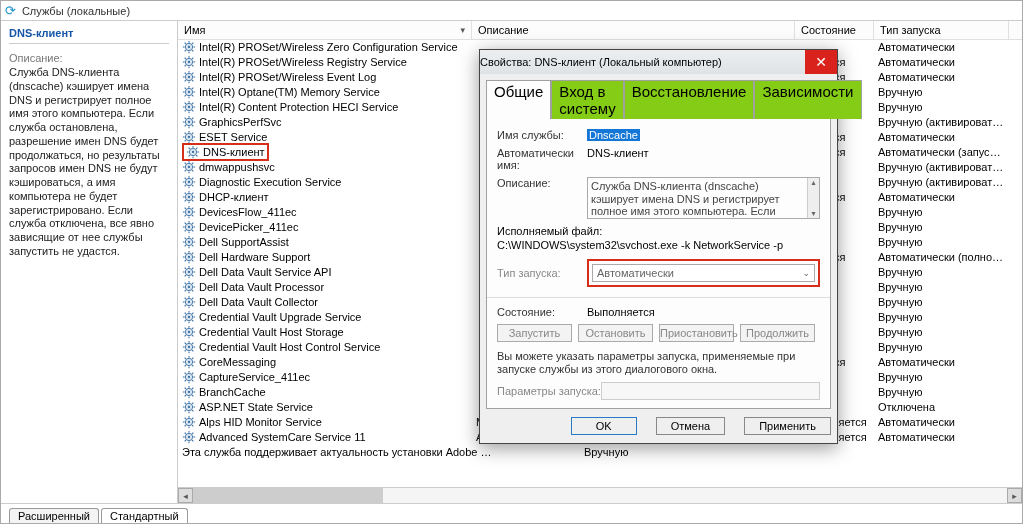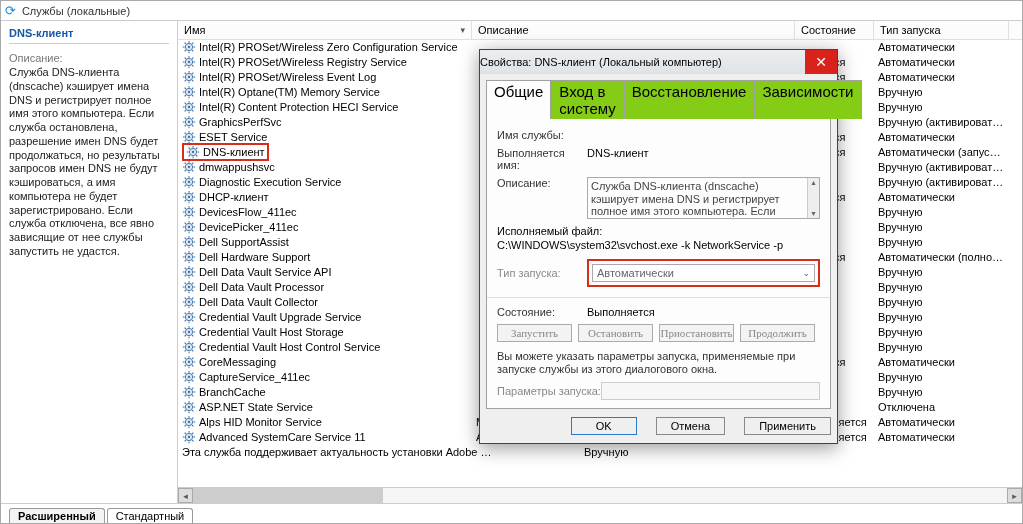--- a/index.html
+++ b/index.html
@@ -30,42 +30,42 @@
 .c-start { width: 135px; }
 .svc-icon { width: 14px; height: 14px; display: inline-flex; align-items: center; justify-content: center; margin-right: 3px; flex-shrink: 0; }
 .svc-icon svg { width: 14px; height: 14px; }
 .highlight-red { border: 2px solid #d62e1a; padding: 0 2px; display: inline-flex; align-items: center; }
 .hscroll { height: 17px; background: #efefef; border-top: 1px solid #ccc; display: flex; align-items: center; }
 .hscroll-btn { width: 15px; height: 15px; background: #ddd; border: 1px solid #aaa; display: flex; align-items: center; justify-content: center; font-size: 9px; color: #555; }
 .hscroll-track { flex: 1; height: 15px; background: #f5f5f5; position: relative; }
 .hscroll-thumb { position: absolute; left: 0; top: 0; width: 190px; height: 15px; background: #cdcdcd; }
 .tabs { height: 20px; display: flex; align-items: flex-end; padding-left: 8px; border-top: 1px solid #ccc; }
 .tab { border: 1px solid #999; border-bottom: none; border-radius: 3px 3px 0 0; padding: 1px 8px; background: #fff; margin-right: 2px; }
-.tab.inactive { background: #f4f4f4; font-weight: bold; }
+.tab.inactive { background: #f4f4f4; }
 .dialog { position: absolute; left: 478px; top: 48px; width: 359px; background: #efefef; border: 1px solid #444; box-shadow: 0 4px 18px rgba(0,0,0,.4); z-index: 50; }
 .dlg-title { height: 24px; background: linear-gradient(#eceef0,#e0e3e6); display: flex; align-items: center; padding-left: 0; font-size: 12px; }
 .dlg-title-text { flex: 1; }
 .dlg-close { width: 32px; height: 24px; background: #d9221c; color: #fff; display: flex; align-items: center; justify-content: center; font-size: 14px; cursor: pointer; }
 .dlg-tabs { display: flex; margin: 6px 6px 0; }
 .dlg-tab { border: 1px solid #a0a0a0; padding: 2px 7px; background: #fff; font-size: 15px; border-bottom: none; }
 .dlg-tab.active { background: #fdfdfd; position: relative; z-index: 2; }
 .dlg-tab:not(.active) { background: #84cc16; }
 .dlg-body { background: #fdfdfd; border: 1px solid #a0a0a0; margin: -1px 6px 0; padding: 10px 10px 8px; }
 .form-row { display: flex; margin-bottom: 6px; align-items: flex-start; }
 .form-label { width: 90px; color: #333; flex-shrink:0; }
 .form-val { flex: 1; }
 .sel-name { background: #1476d6; color: #fff; padding: 0 2px; }
 .desc-box { border: 1px solid #aaa; height: 42px; width: 100%; padding: 2px 14px 2px 3px; font-size: 10.5px; line-height: 1.15; overflow: hidden; position: relative; color:#444; }
 .desc-scroll { position: absolute; right: 0; top: 0; bottom: 0; width: 12px; background: #eee; border-left: 1px solid #ccc; display: flex; flex-direction: column; justify-content: space-between; }
 .desc-scroll span { font-size: 8px; text-align: center; color: #666; }
 .exec-path { margin: 2px 0 8px; word-break: break-all; }
 .start-select-wrap { border: 2px solid #d62e1a; padding: 3px; display: inline-block; width: 248px; }
 .start-select { width: 100%; border: 1px solid #aaa; height: 18px; background: #fff; color: #666; display: flex; align-items: center; justify-content: space-between; padding: 0 4px; }
 .btn-row { display: flex; gap: 6px; margin-top: 6px; }
-.btn { border: 1px solid #aaa; background: #f3f3f3; color: #888; padding: 2px 0; width: 75px; text-align: center; font-family: Liberation Serif, serif; }
+.btn { border: 1px solid #aaa; background: #f3f3f3; color: #888; padding: 2px 0; width: 75px; text-align: center; }
 .hint { margin-top: 8px; color: #333; line-height: 1.2; }
 .param-row { display: flex; align-items: center; margin-top: 6px; }
 .param-input { border: 1px solid #ccc; background: #f7f7f7; height: 18px; flex: 1; }
 .dlg-footer { display: flex; justify-content: flex-end; gap: 19px; padding: 8px 6px; }
 .fbtn { border: 1px solid #888; background: #efefef; padding: 2px 14px; min-width: 66px; text-align: center; cursor: pointer; }
 .fbtn.default { border: 1px solid #2a7ac8; }
 .arrow { font-size: 9px; color: #666; }
 .hdr-arrow { margin-left:auto; font-size:9px; color:#555; }
 </style>
 </head>
@@ -774,23 +774,24 @@
   </div>
   <div class="dlg-tabs">
     <div class="dlg-tab active">Общие</div>
     <div class="dlg-tab">Вход в систему</div>
     <div class="dlg-tab">Восстановление</div>
     <div class="dlg-tab">Зависимости</div>
   </div>
   <div class="dlg-body">
     <div class="form-row">
       <div class="form-label">Имя службы:</div>
+      <div class="form-val"><span class="sel-name">Dnscache</span></div>
     </div>
     <div class="form-row">
-      <div class="form-label">Выполняется имя:</div>
+      <div class="form-label">Автоматически имя:</div>
       <div class="form-val">DNS-клиент</div>
     </div>
     <div class="form-row">
       <div class="form-label">Описание:</div>
       <div class="form-val">
         <div class="desc-box">
           <span>Служба DNS-клиента (dnscache) кэширует имена DNS и регистрирует полное имя этого компьютера. Если служба остановлена, разрешение имен DNS будет продолжаться, но</span>
           <div class="desc-scroll">
                 <span>▴</span>
                 <span>▾</span>

